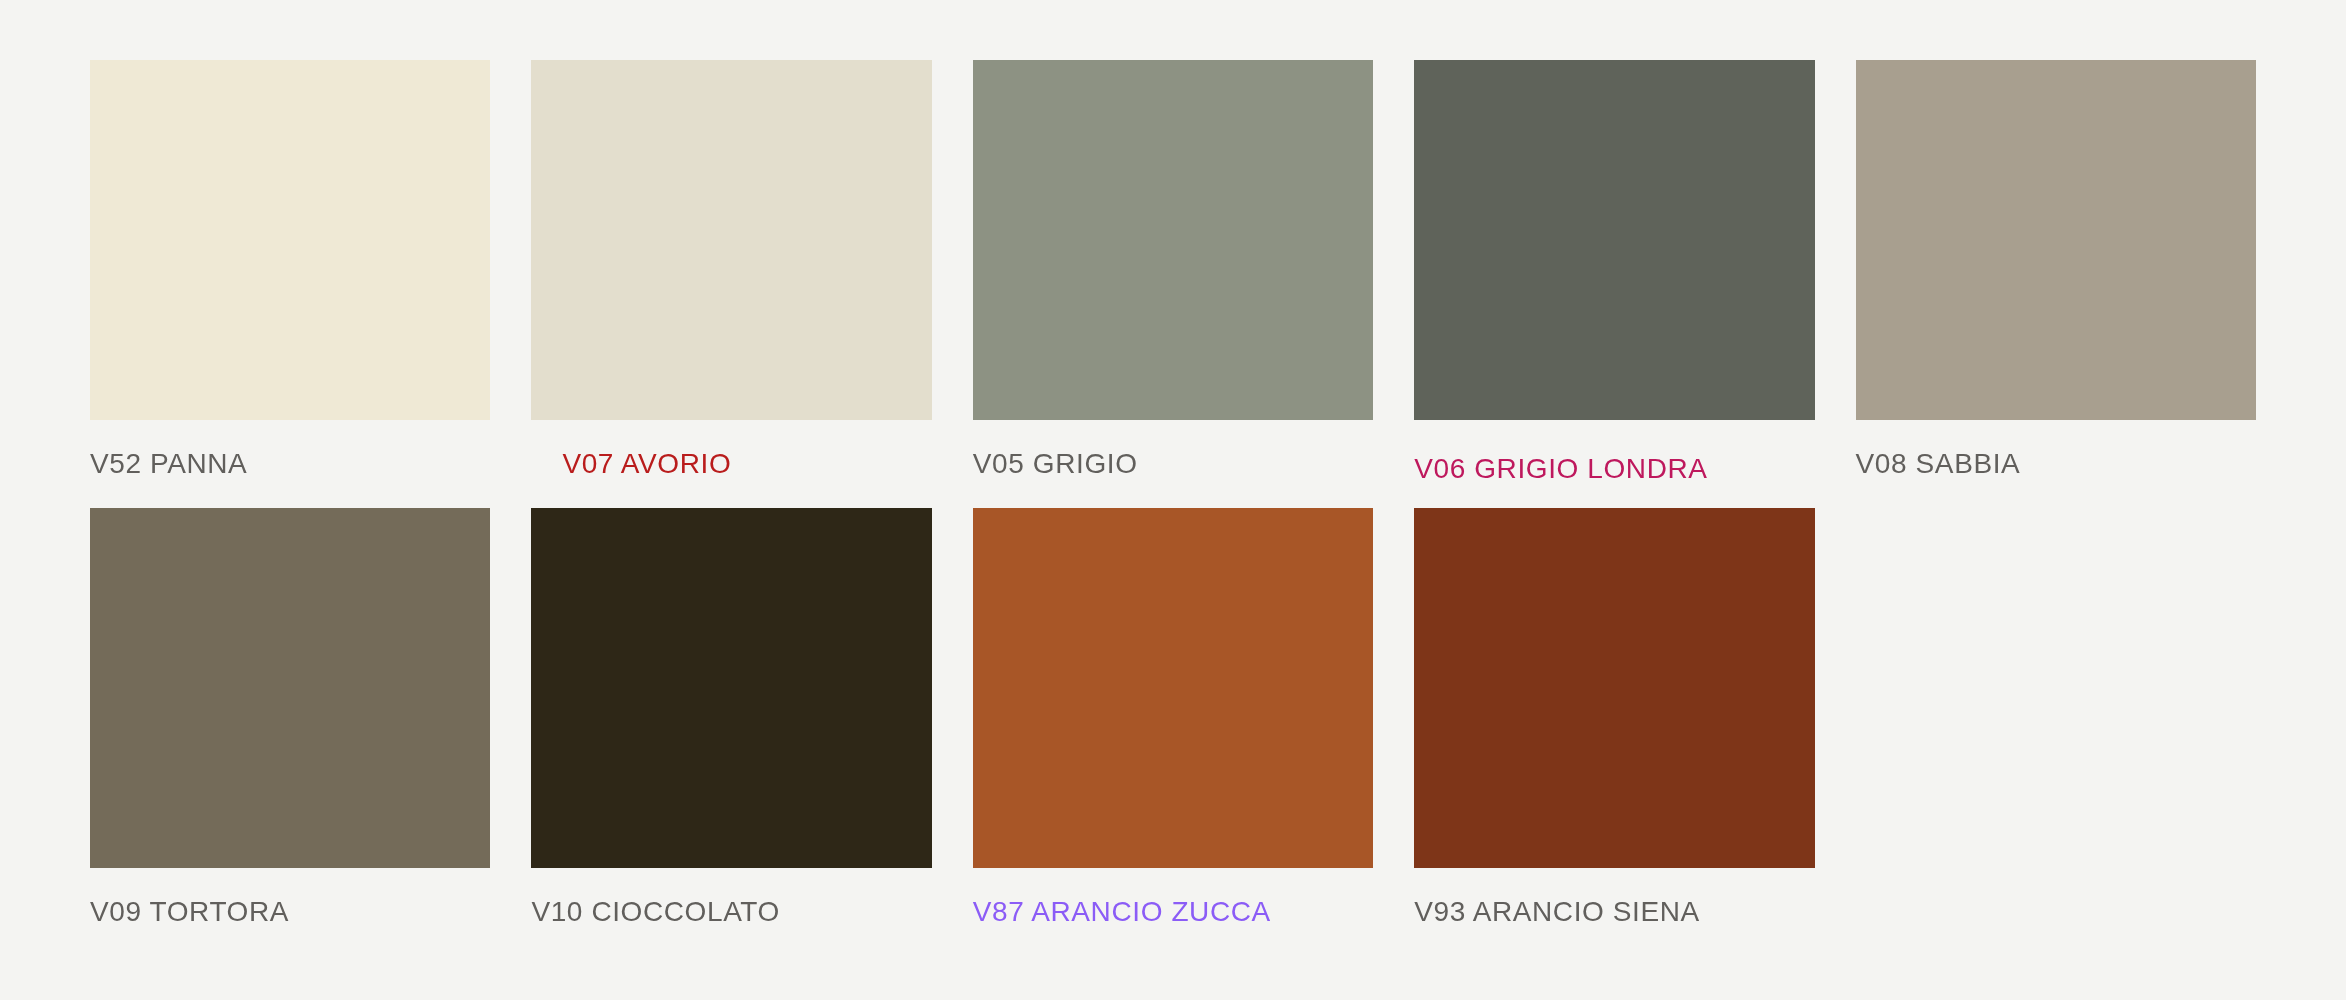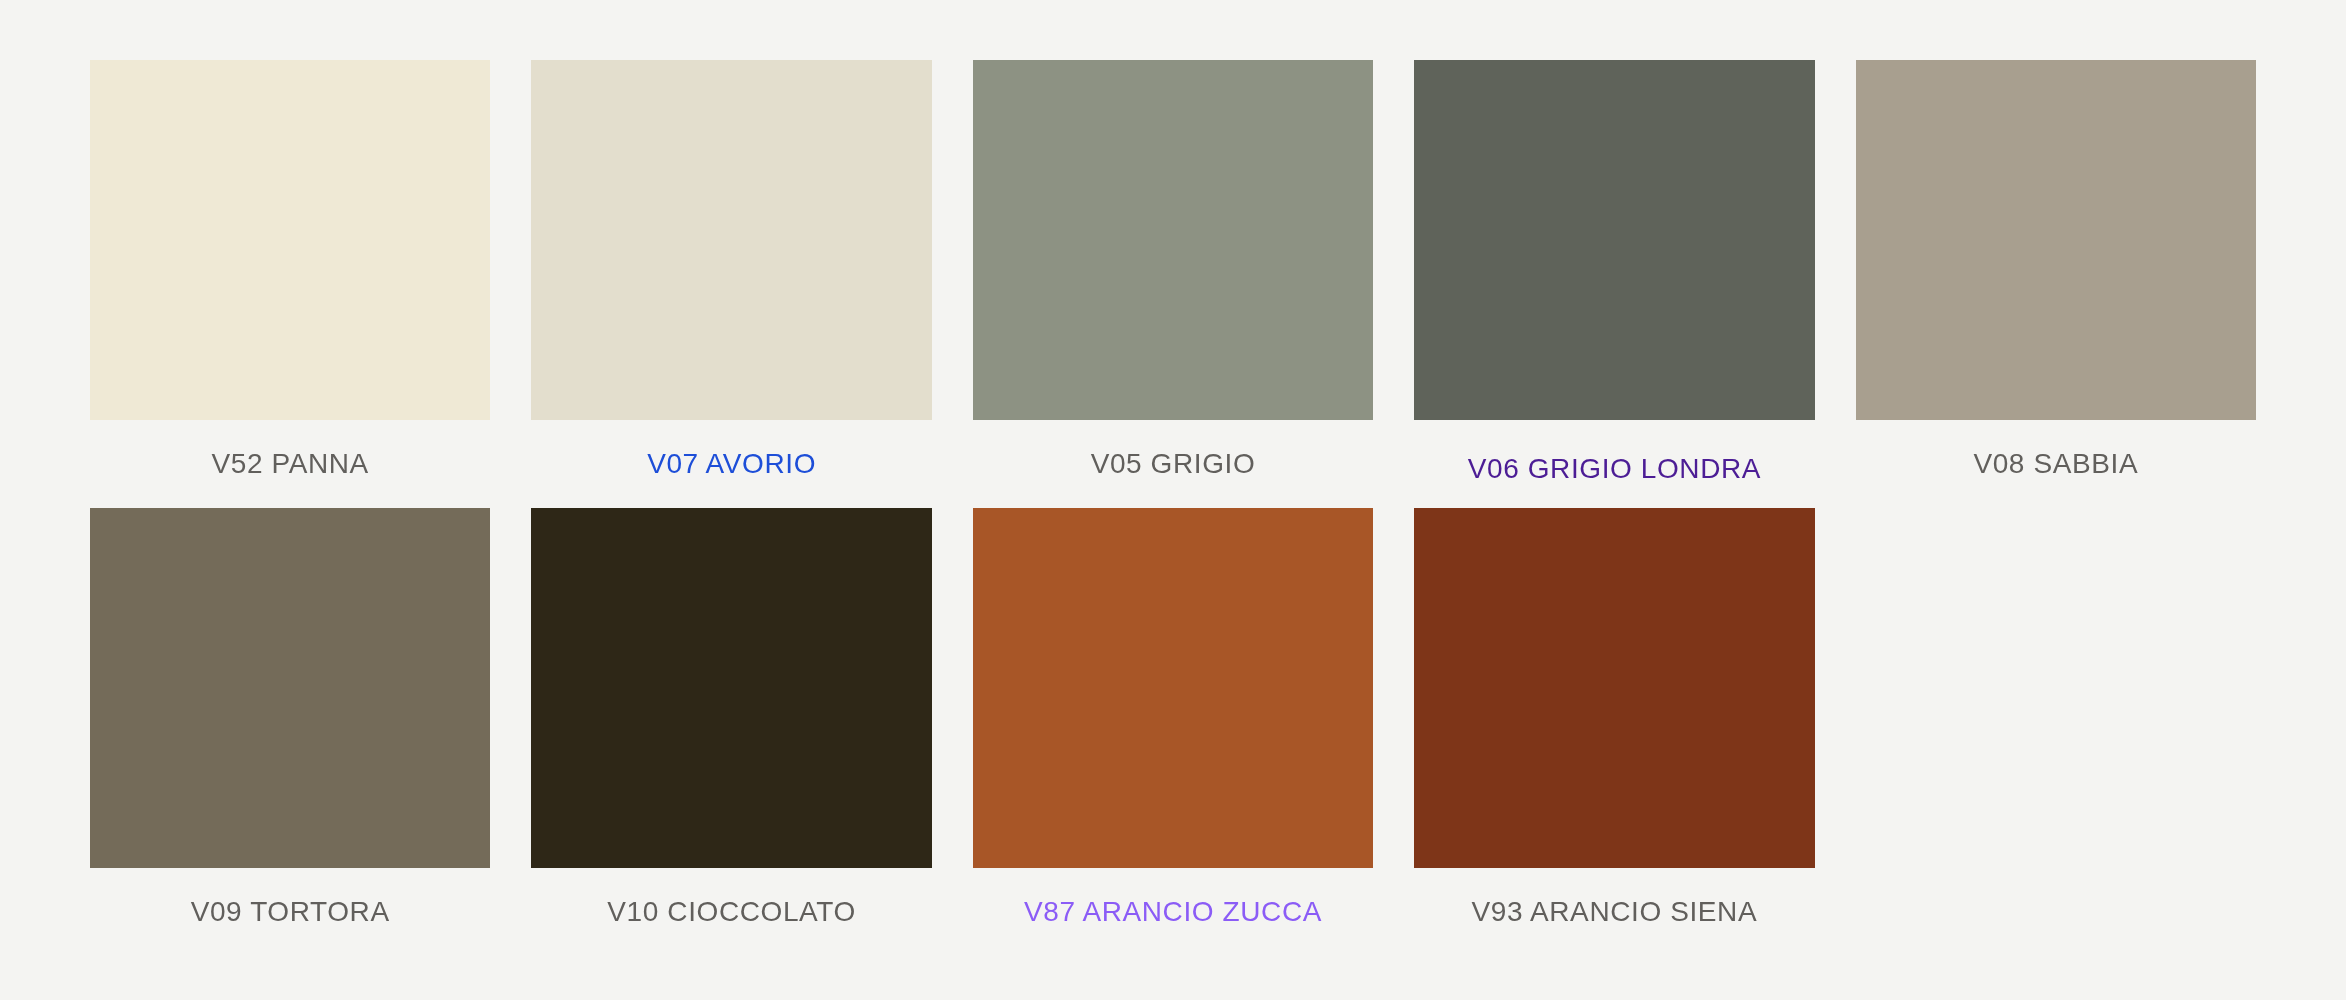--- a/index.html
+++ b/index.html
@@ -17,21 +17,20 @@
     -webkit-font-smoothing: antialiased;
   }
 
   .palette-page {
     width: 2346px;
     height: 1000px;
     background: #f4f4f2;
     padding: 60px 90px 0 90px;
     display: flex;
     flex-direction: column;
-    text-align: center;
   }
 
   .swatch-grid {
     display: grid;
     grid-template-columns: repeat(5, 1fr);
     column-gap: 41px;
     row-gap: 22px;
     width: 100%;
   }
 
@@ -70,32 +69,32 @@
 <div class="palette-page">
   <div class="swatch-grid">
 
     <div class="swatch-cell row-1">
       <div class="swatch-chip" style="background:#efe9d5"></div>
       <div class="swatch-label" style="color: rgb(97, 95, 92);">V52 PANNA</div>
     </div>
 
     <div class="swatch-cell row-1">
       <div class="swatch-chip" style="background:#e3decd"></div>
-      <div class="swatch-label" style="color: #1d4ed8;">V07 AVORIO</div>
+      <div class="swatch-label" style="color: #b91c1c; margin-left: 31px;">V07 AVORIO</div>
     </div>
 
 
     <div class="swatch-cell row-1">
       <div class="swatch-chip" style="background:#8d9283"></div>
       <div class="swatch-label" style="color: rgb(97, 95, 92);">V05 GRIGIO</div>
     </div>
 
     <div class="swatch-cell row-1">
       <div class="swatch-chip" style="background:#5f635a"></div>
-      <div class="swatch-label" style="color: #4c1d95; margin-top: 32px;">V06 GRIGIO LONDRA</div>
+      <div class="swatch-label" style="color: #be185d; margin-top: 32px;">V06 GRIGIO LONDRA</div>
     </div>
 
     <div class="swatch-cell row-2">
       <div class="swatch-chip" style="background:#a89f8f"></div>
       <div class="swatch-label" style="color: rgb(97, 95, 92);">V08 SABBIA</div>
     </div>
 
     <div class="swatch-cell row-2">
       <div class="swatch-chip" style="background:#746b59"></div>
       <div class="swatch-label" style="color: rgb(97, 95, 92);">V09 TORTORA</div>

